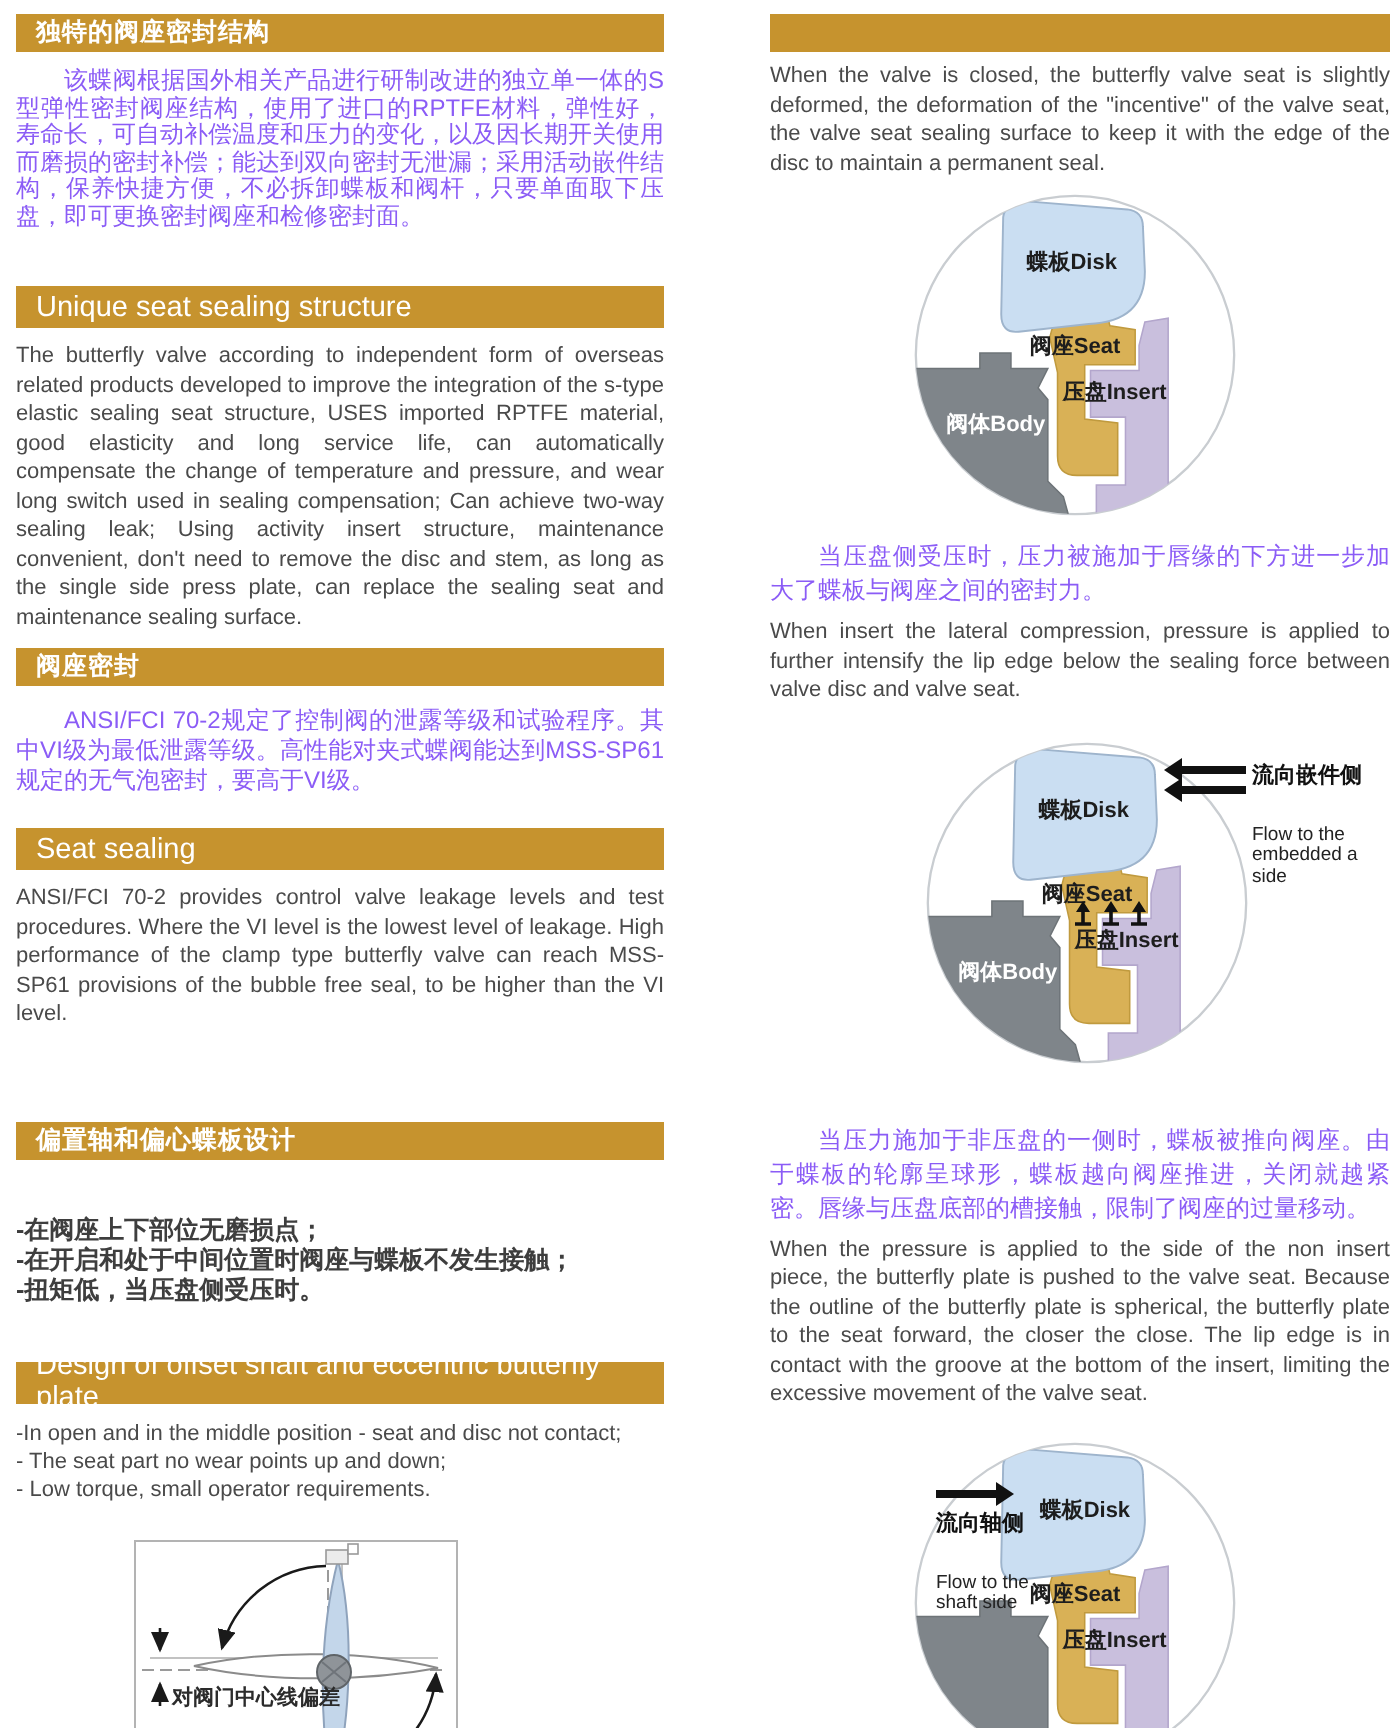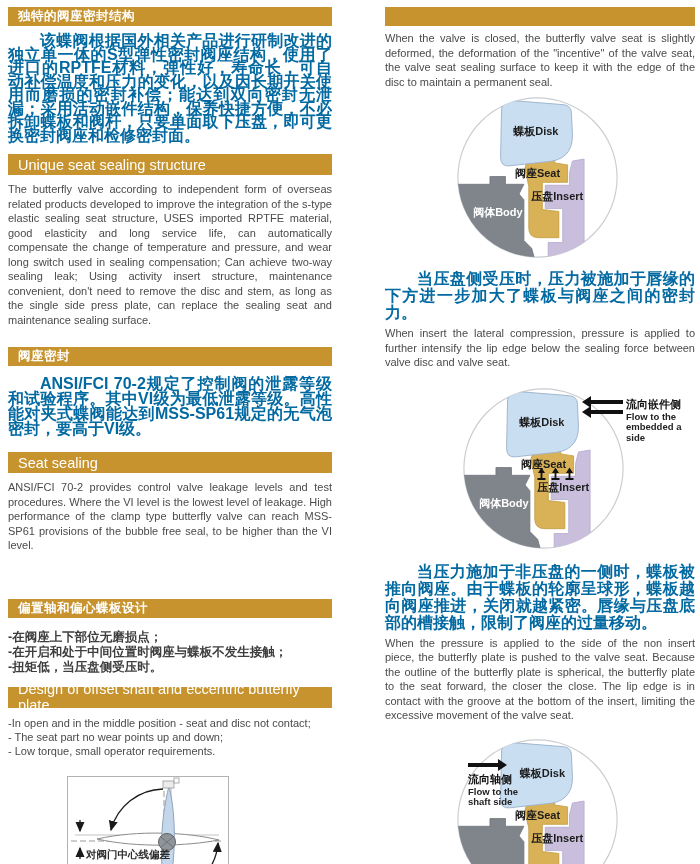--- a/index.html
+++ b/index.html
@@ -11,32 +11,32 @@
   .col.right { left:385px; width:310px; }
 
   
   .bar { background:#C6932E; color:#fff; display:flex; align-items:center;
          padding-left:10px; overflow:hidden; }
   .bar.cn { height:19px; font-size:12.5px; font-weight:700; letter-spacing:.5px; }
   .bar.en { height:21px; font-size:14.5px; font-weight:400; }
   .bar.empty { height:19px; }
 
   
-  p.cnp { font-size:16px; font-weight:700; color:#0369a1; line-height:13.5px;
+  p.cnp { font-size:12px; font-weight:400; color:#8b5cf6; line-height:13.5px;
           text-align:justify; text-indent:2em; }
   p.enp { font-size:11px; font-weight:500; color:#4a4a4a; line-height:14.5px;
           text-align:justify; }
   .col.right p.cnp { line-height:17px; }
   .bullets.cn div { font-size:12.5px; font-weight:600; color:#3e3e3e; line-height:15px; }
   .bullets.en div { font-size:11px; font-weight:500; color:#4a4a4a; line-height:14px; }
 
   
   .mt5{margin-top:5px}.mt6{margin-top:6px}.mt7{margin-top:7px}.mt8{margin-top:8px}
-  .mt10{margin-top:10px}.mt12{margin-top:12px}.mt14{margin-top:14px}.mt16{margin-top:16px}
-  .mt18{margin-top:18px}.mt20{margin-top:20px}
+  .mt10{margin-top:10px}.mt12{margin-top:28px}.mt14{margin-top:14px}.mt16{margin-top:16px}
+  .mt18{margin-top:18px}.mt20{margin-top:8px}
   .mt46{margin-top:46px}
 
   
   .cs-wrap { position:relative; width:165px; height:165px; }
   .cs-label { position:absolute; transform:translate(-50%,-50%); white-space:nowrap;
               font-size:11px; font-weight:600; color:#1d1d1d; }
   .cs-label.white { color:#fff; }
   .p-body   { fill:#7F858A; stroke:#6E7478; stroke-width:.8; }
   .p-insert { fill:#C9BFDD; stroke:#B3A6CC; stroke-width:.8; }
   .p-seat   { fill:#D9B156; stroke:#C09A3E; stroke-width:.8; }
@@ -47,21 +47,21 @@
   .harrow.left::before { content:""; position:absolute; left:-9px; top:-4px;
       border:6px solid transparent; border-left:0; border-right:9px solid #111; }
   .harrow.right::after { content:""; position:absolute; right:-9px; top:-4px;
       border:6px solid transparent; border-right:0; border-left:9px solid #111; }
   .w30{width:30px}.w32{width:32px}
 
   .flow-note-right { position:absolute; left:197px; top:14px; width:113px; }
   .flow-note-right .fa { margin-left:9px; margin-bottom:6px; }
   .flow-note-right .txt { position:absolute; left:44px; top:-3px; width:70px; }
   .flow-cn { font-size:11px; font-weight:700; color:#111; white-space:nowrap; }
-  .flow-en { font-size:9.5px; font-weight:700; color:#222; line-height:10.5px; margin-top:0; }
+  .flow-en { font-size:9.5px; font-weight:400; color:#222; line-height:10.5px; margin-top:18px; }
 
   .flow-note-in { position:absolute; left:13px; top:26px; width:60px; }
   .flow-note-in .fa { margin-bottom:5px; }
 
   .cwrap2 { position:relative; width:100%; height:165px; }
 
   
   .ecc { position:relative; width:162px; height:135px; margin-left:59px; }
   .ecc-label { position:absolute; font-size:10.5px; font-weight:700; color:#2b2b2b;
                white-space:nowrap; }

